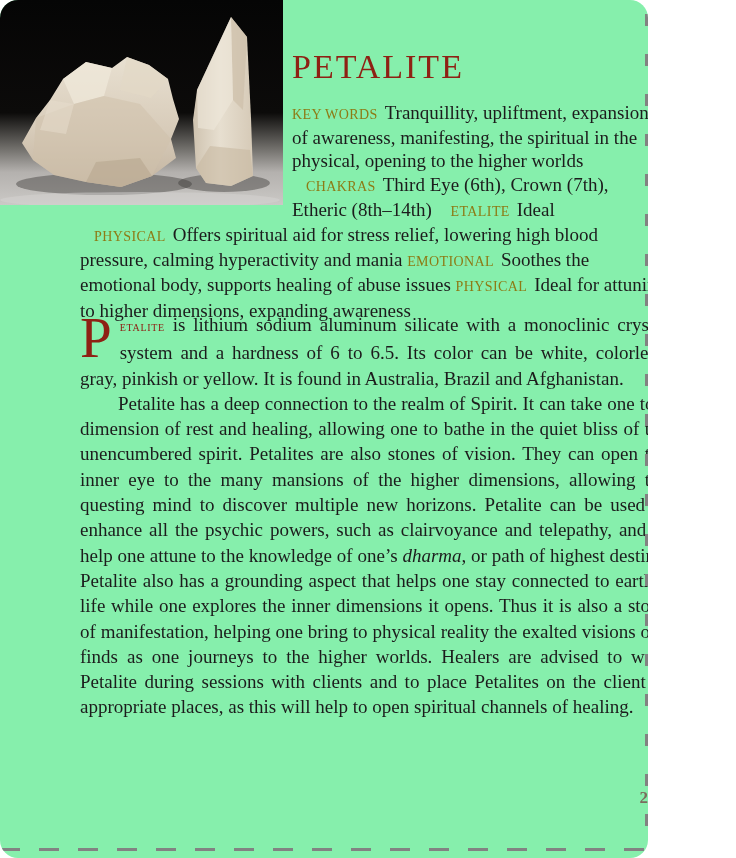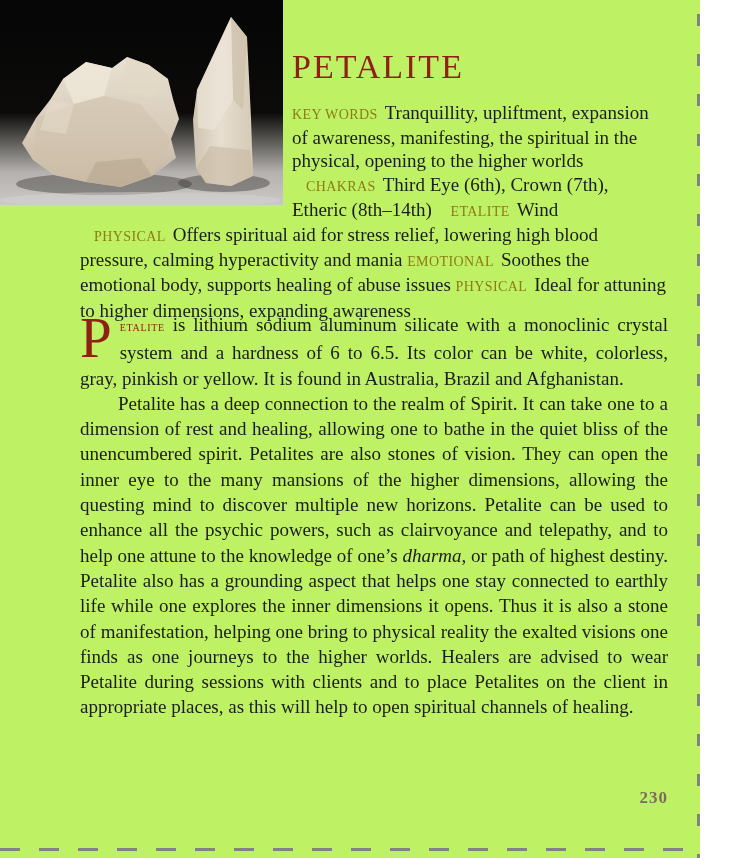--- a/index.html
+++ b/index.html
@@ -1,19 +1,19 @@
 <!DOCTYPE html>
 <html><head>
 <meta charset="utf-8">
 <style>
   * { margin:0; padding:0; box-sizing:border-box; }
   html,body { background:#ffffff; }
   .page {
-    position:relative; width:700px; height:858px; background:#bef264;
-    font-family:"Liberation Serif","DejaVu Serif",serif; overflow:hidden;
+    position:relative; width:648px; height:858px; background:#86efac;
+    font-family:"Liberation Serif","DejaVu Serif",serif; overflow:hidden;border-radius:18px;
   }
 
   
   .photo { position:absolute; left:0; top:0; width:283px; height:205px; }
   .photo svg { display:block; width:100%; height:100%; }
 
   
   .title {
     position:absolute; left:292px; top:48px;
     font-size:34px; font-weight:400; letter-spacing:2px;
@@ -112,21 +112,21 @@
       <ellipse cx="140" cy="200" rx="140" ry="8" fill="#d6d4d1" opacity="0.5"></ellipse>
     </svg>
   </div>
 
   <h1 class="title">PETALITE</h1>
 
   <div class="props">
     <span class="photo-spacer"></span>
     <span class="plabel">KEY WORDS</span><span>Tranquillity, upliftment, expansion of awareness, manifesting, the spiritual in the physical, opening to the higher worlds</span>
     <span class="plabel gap">CHAKRAS</span><span>Third Eye (6th), Crown (7th), Etheric (8th–14th)</span>
-    <span class="plabel gap">ETALITE</span><span>Wind</span>
+    <span class="plabel gap">ETALITE</span><span>Ideal</span>
     <span class="plabel gap">PHYSICAL</span><span>Offers spiritual aid for stress relief, lowering high blood pressure, calming hyperactivity and mania</span>
     <span class="plabel">EMOTIONAL</span><span>Soothes the emotional body, supports healing of abuse issues</span>
     <span class="plabel">PHYSICAL</span><span>Ideal for attuning to higher dimensions, expanding awareness</span>
   </div>
 
   <div class="body">
     <p><span class="dropcap">P</span><span class="redcaps">ETALITE</span><span> is lithium sodium aluminum silicate with a monoclinic crystal system and a hardness of 6 to 6.5. Its color can be white, colorless, gray, pinkish or yellow. It is found in Australia, Brazil and Afghanistan.</span></p>
     <p class="indent"><span>Petalite has a deep connection to the realm of Spirit. It can take one to a dimension of rest and healing, allowing one to bathe in the quiet bliss of the unencumbered spirit. Petalites are also stones of vision. They can open the inner eye to the many mansions of the higher dimensions, allowing the questing mind to discover multiple new horizons. Petalite can be used to enhance all the psychic powers, such as clairvoyance and telepathy, and to help one attune to the knowledge of one’s </span><span class="ital">dharma</span><span>, or path of highest destiny. Petalite also has a grounding aspect that helps one stay connected to earthly life while one explores the inner dimensions it opens. Thus it is also a stone of manifestation, helping one bring to physical reality the exalted visions one finds as one journeys to the higher worlds. Healers are advised to wear Petalite during sessions with clients and to place Petalites on the client in appropriate places, as this will help to open spiritual channels of healing.</span></p>
   </div>
 

